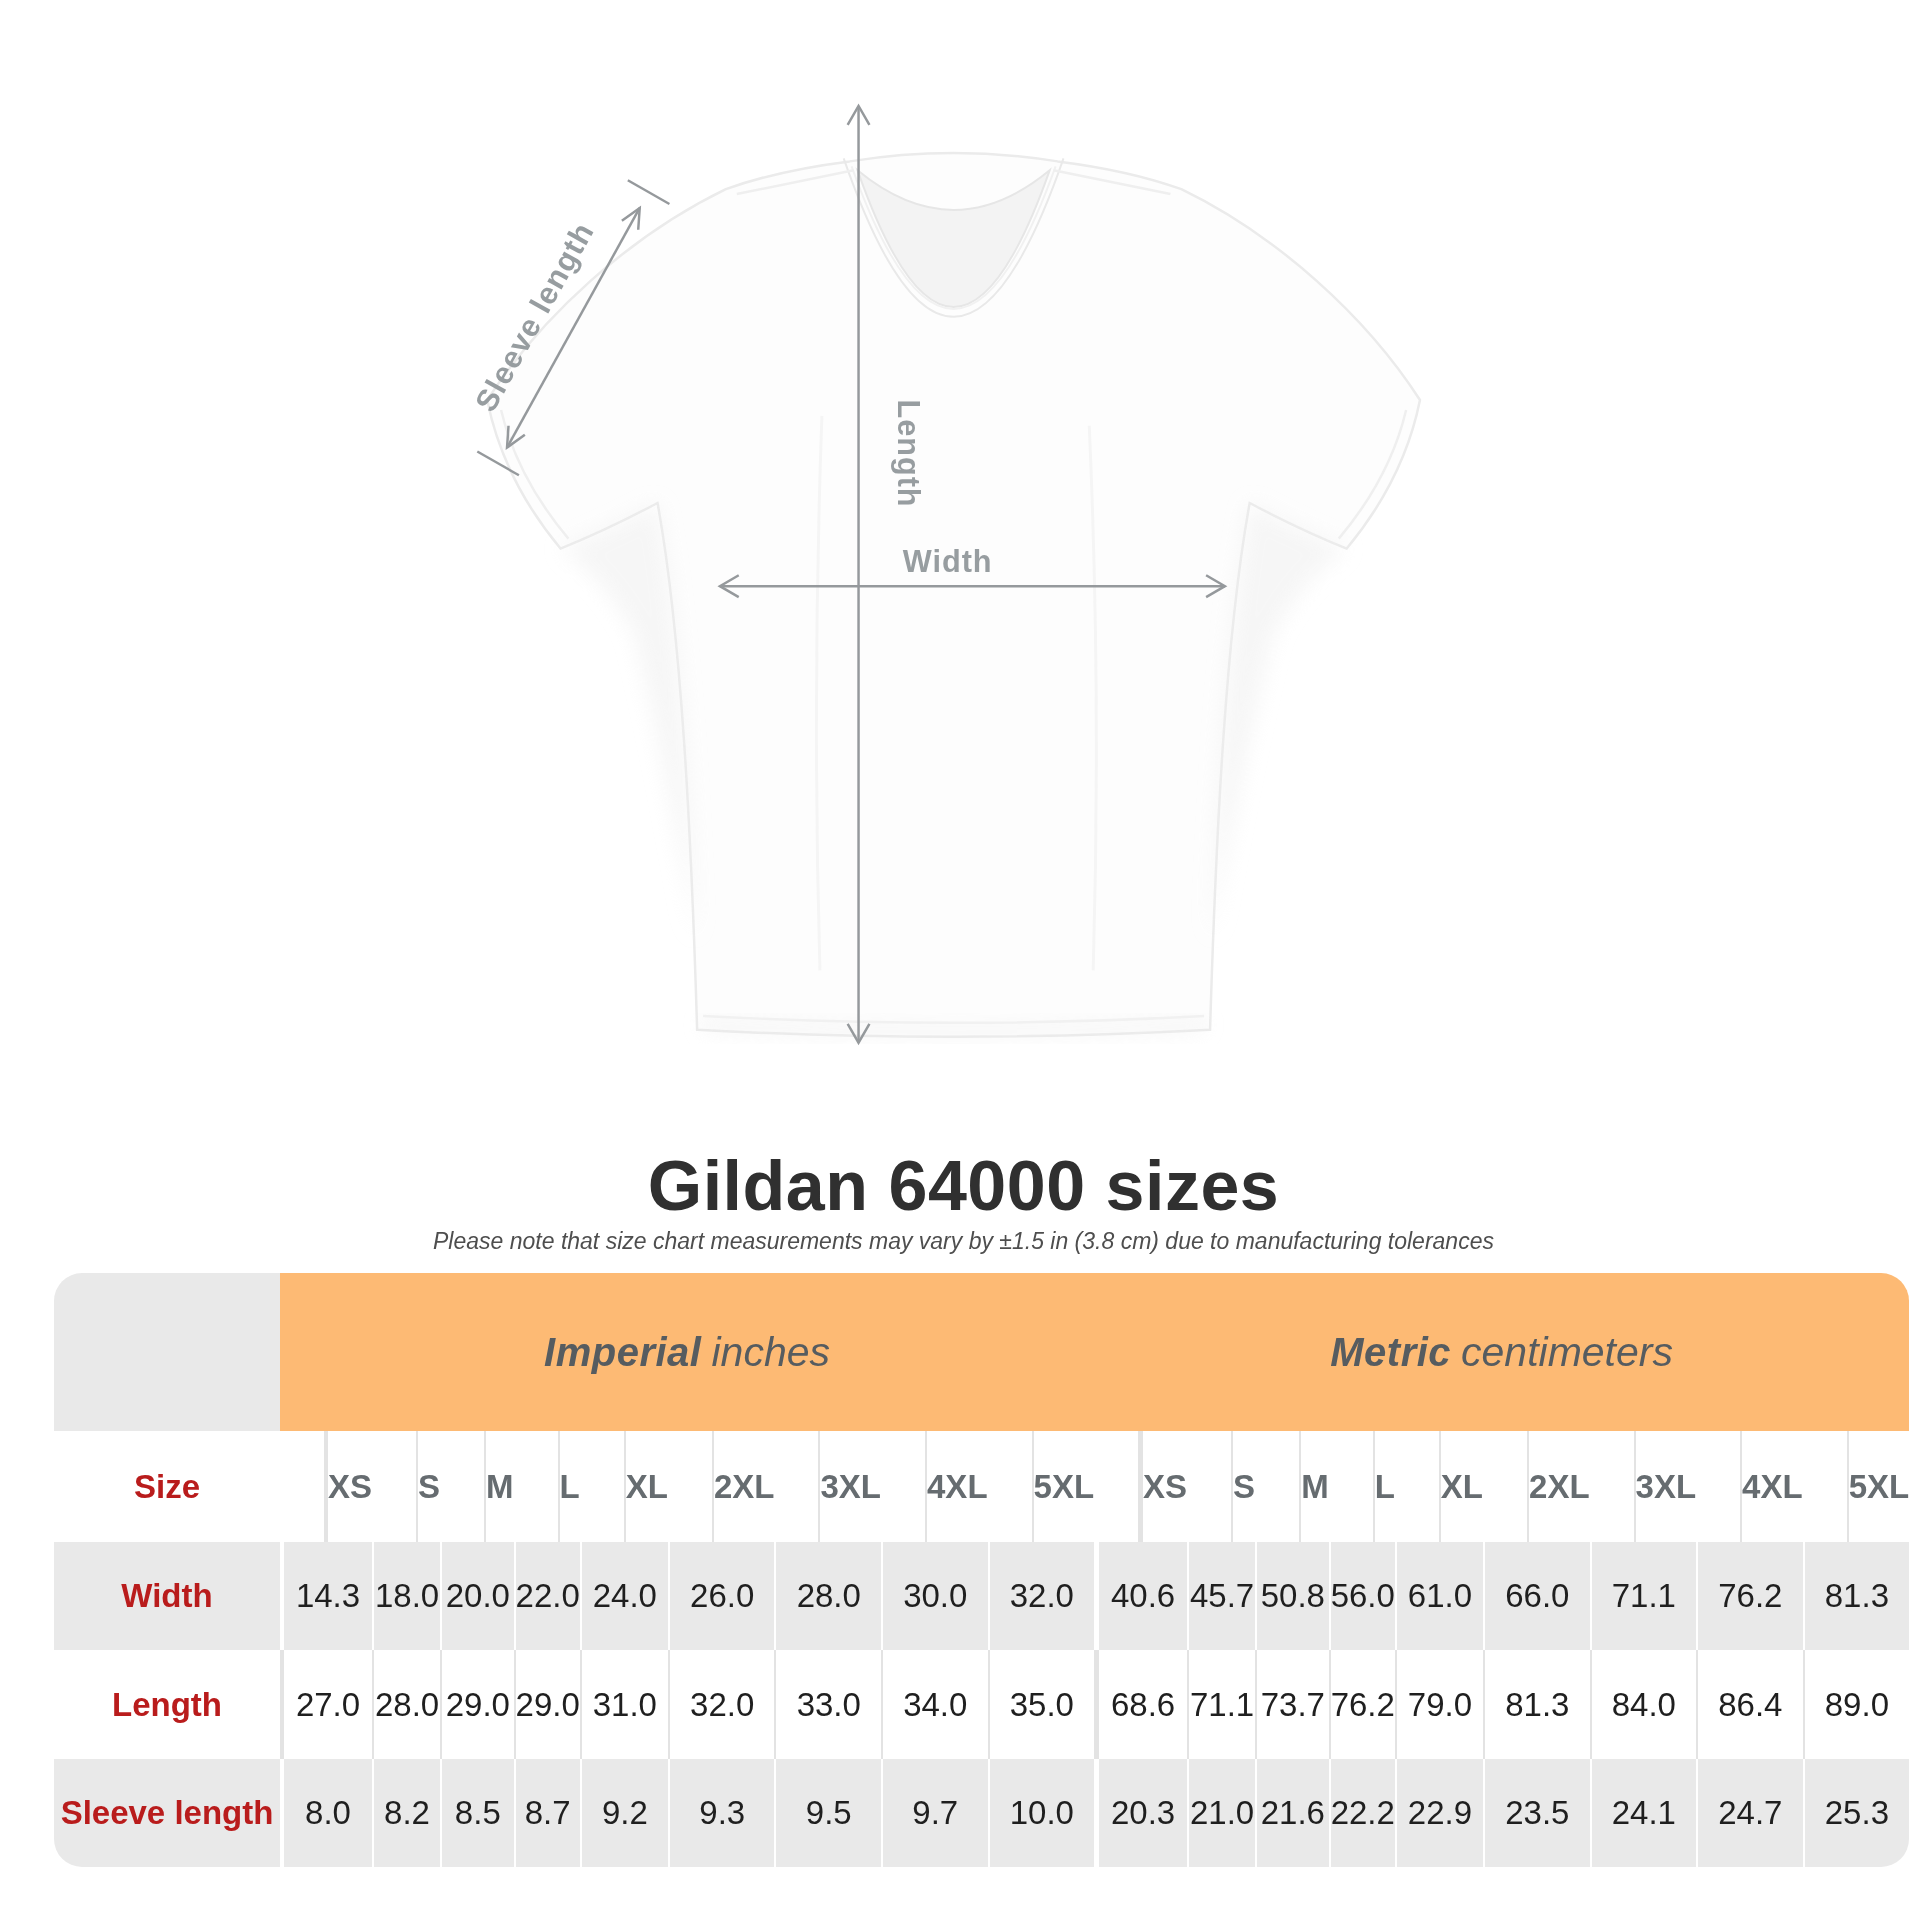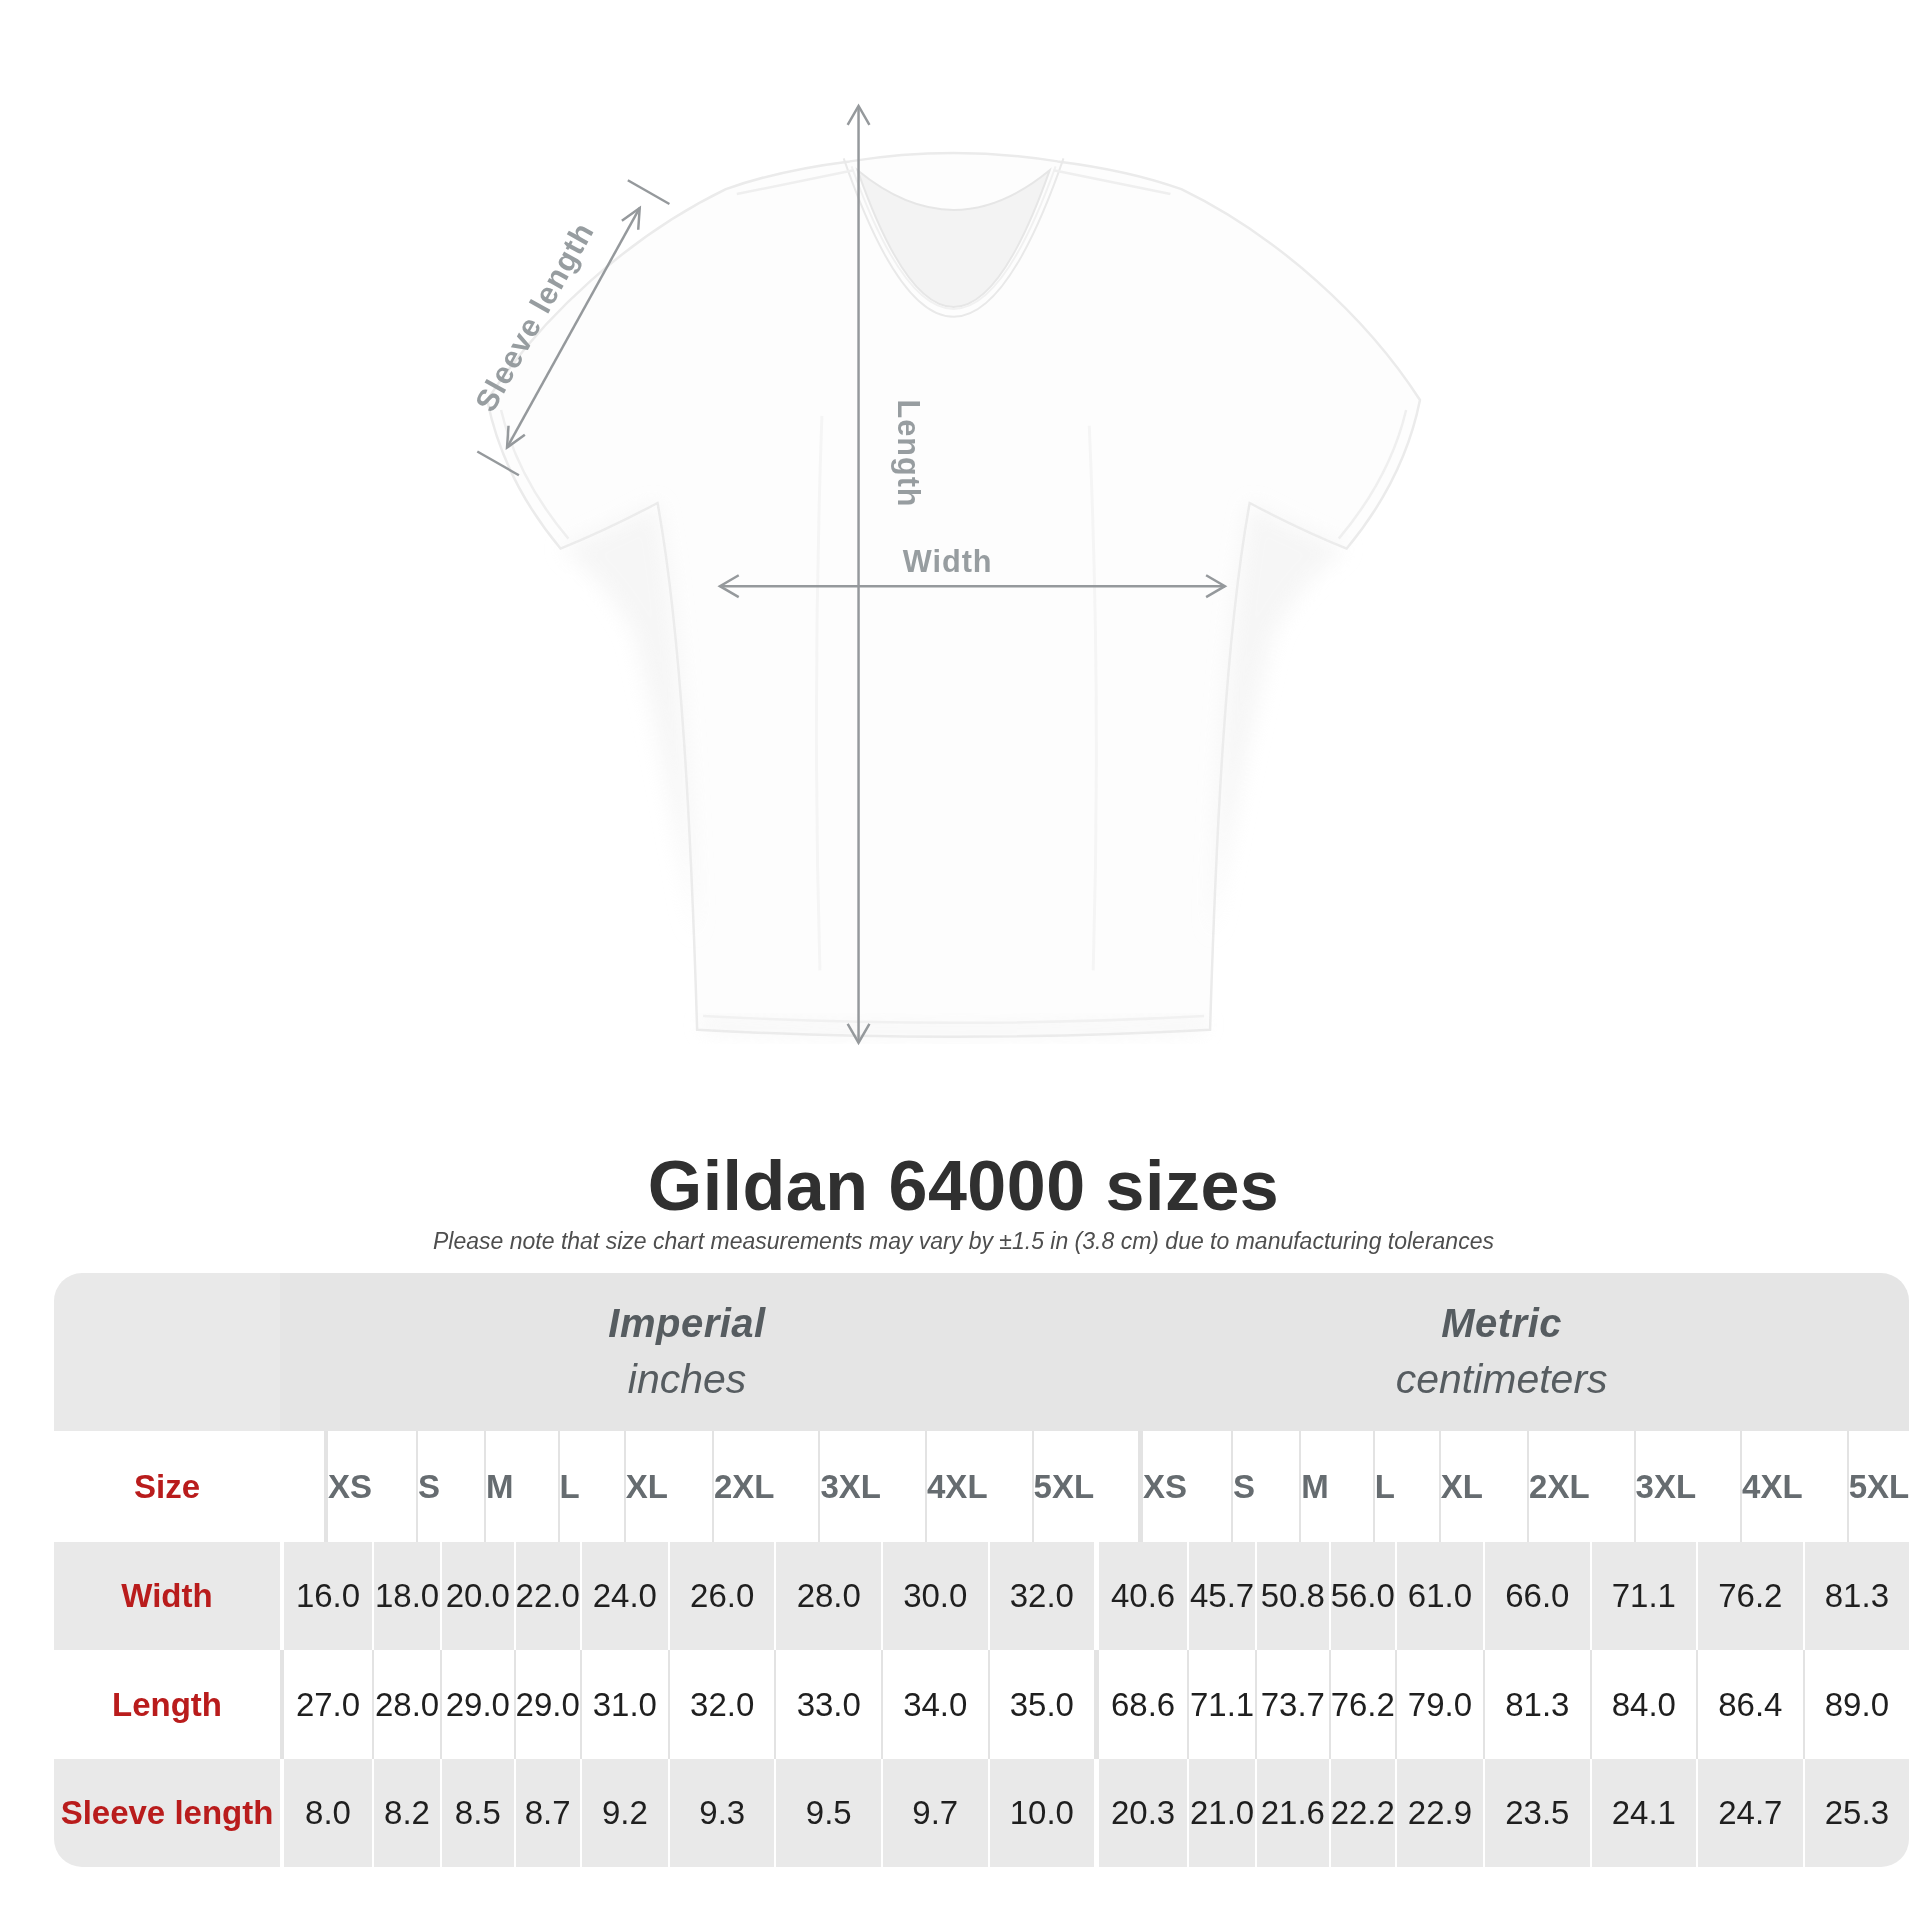--- a/index.html
+++ b/index.html
@@ -21,21 +21,21 @@
     position:absolute;left:54px;top:1273px;width:1817px;height:594px;
     display:grid;
     grid-template-columns:226px repeat(18, 1fr);
     grid-template-rows:158px 111px 108px 109px 108px;
   }
   .cell{
     display:flex;align-items:center;justify-content:center;
     font-size:33px;color:#1f1f1f;
   }
   .corner{grid-column:1;background:#e9e9e9;border-top-left-radius:28px;}
-  .ghead{grid-column:span 9;background:#e5e5e5;display:flex;flex-direction:column;align-items:center;justify-content:center;gap:10px;}
+  .ghead{grid-column:span 9;background:#fdba74;display:flex;align-items:center;justify-content:center;gap:10px;}
   .ghead.gright{border-top-right-radius:28px;}
   .ghead .gname{font-size:40px;font-weight:bold;font-style:italic;color:#565c60;letter-spacing:0.5px;}
   .ghead .gunit{font-size:41px;font-style:italic;color:#565c60;}
   .lab{font-weight:bold;color:#b91c1c;}
   .rw{background:#ffffff;}
   .rg{background:#e9e9e9;}
   .rw.div{border-left:2px solid #e3e3e3;}
   .rg.div{border-left:2px solid #ffffff;}
   .rw.first{border-left:4px solid #e3e3e3;}
   .rg.first{border-left:4px solid #ffffff;}
@@ -152,21 +152,21 @@
     <div class="cell rw szhead mfirst">XS</div>
     <div class="cell rw szhead div">S</div>
     <div class="cell rw szhead div">M</div>
     <div class="cell rw szhead div">L</div>
     <div class="cell rw szhead div">XL</div>
     <div class="cell rw szhead div">2XL</div>
     <div class="cell rw szhead div">3XL</div>
     <div class="cell rw szhead div">4XL</div>
     <div class="cell rw szhead div">5XL</div>
     <div class="cell rg lab">Width</div>
-    <div class="cell rg first">16.0</div>
+    <div class="cell rg first">14.3</div>
     <div class="cell rg div">18.0</div>
     <div class="cell rg div">20.0</div>
     <div class="cell rg div">22.0</div>
     <div class="cell rg div">24.0</div>
     <div class="cell rg div">26.0</div>
     <div class="cell rg div">28.0</div>
     <div class="cell rg div">30.0</div>
     <div class="cell rg div">32.0</div>
     <div class="cell rg mfirst">40.6</div>
     <div class="cell rg div">45.7</div>

